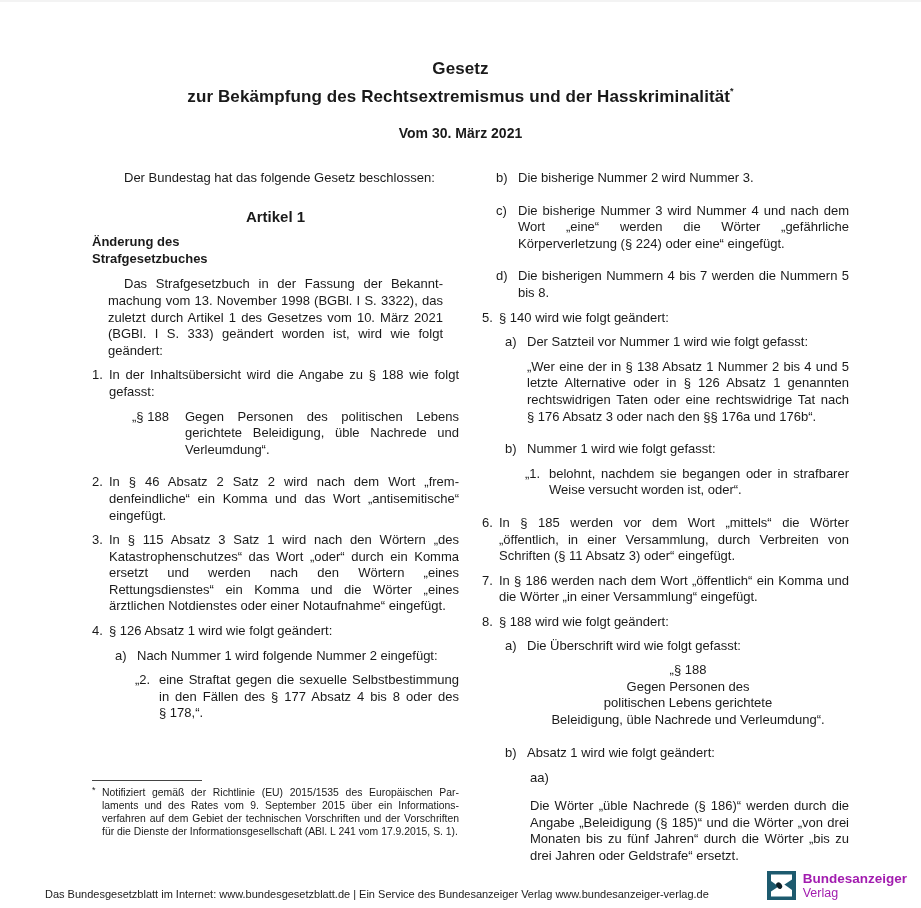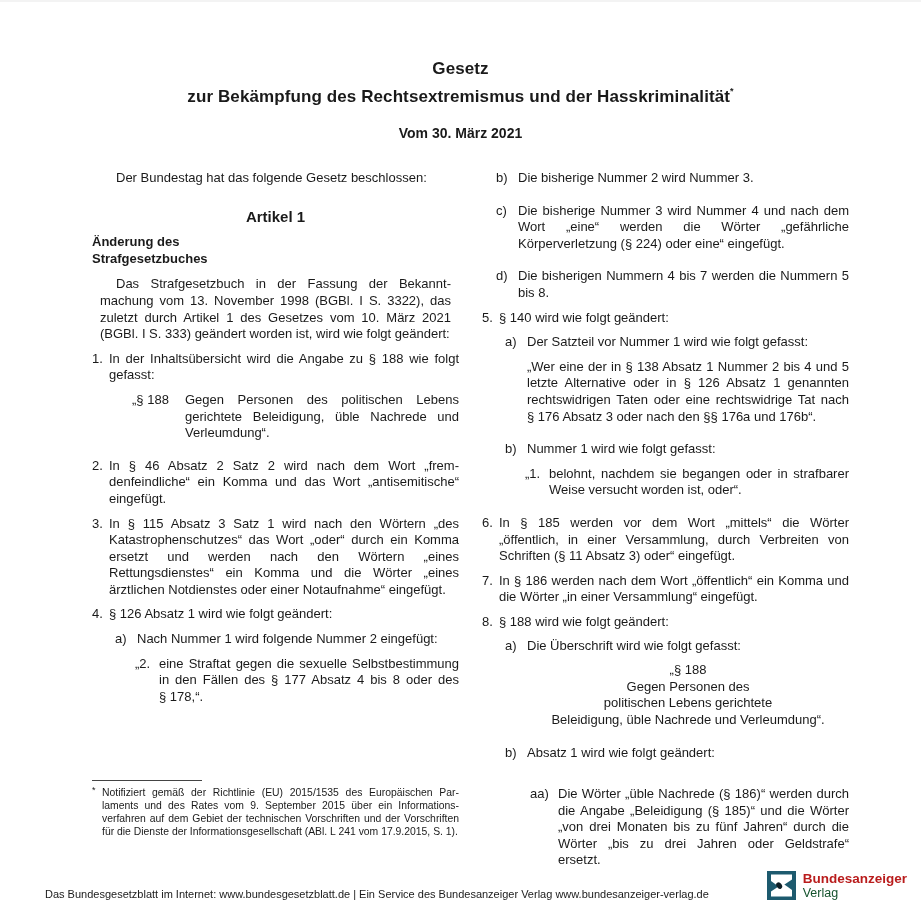--- a/index.html
+++ b/index.html
@@ -20,21 +20,21 @@
   .date{margin-top:17px;font-size:14px;font-weight:bold;}
 
   
   .content{
     display:flex;gap:23px;
     padding:29px 72px 0 92px;
     height:668px;
     box-sizing:content-box;
   }
   .col{flex:1 1 0;display:flex;flex-direction:column;font-size:13px;line-height:16.6px;min-width:0;}
-  .para{margin:0 8px 8px;text-align:justify;}
+  .para{margin:0 16px 8px;text-align:justify;}
   .indent{text-indent:16px;}
   .art-heading{font-size:15px;font-weight:bold;text-align:center;margin:14px 0 9px;}
   .art-sub{font-size:13px;font-weight:bold;text-align:left;line-height:16.6px;margin:0 0 9px;}
 
   .item{display:flex;margin:0 0 8px;}
   .item-num{flex:0 0 17px;}
   .item-body{flex:1;text-align:justify;min-width:0;}
 
   .sub{display:flex;margin:8px 0 8px 6px;}
   .sub-label{flex:0 0 22px;}
@@ -47,42 +47,42 @@
   .num-quote{display:flex;margin:8px 0 0 40px;}
   .num-quote.tight{margin-left:-2px;}
   .nq-label{flex:0 0 24px;white-space:nowrap;}
   .nq-body{flex:1;text-align:justify;}
 
   .quote-para{margin:8px 0;text-align:justify;}
 
   .center-quote{text-align:center;margin:7px 0 9px;}
   .center-quote div{line-height:16.6px;}
 
-  .subsub{display:flex;margin:24px 0 0 3px;}
+  .subsub{display:flex;margin:8px 0 0 3px;flex-direction:column;}
   .subsub-label{flex:0 0 28px;}
   .subsub-body{flex:1;text-align:justify;min-width:0;}
 
   
   .footnote{margin-top:auto;font-size:10.4px;line-height:13px;}
   .fn-rule{width:110px;border-top:1px solid #444;margin:0 0 5px;}
   .fn-row{display:flex;}
   .fn-star{flex:0 0 10px;font-size:9px;position:relative;top:-2px;}
   .fn-text{flex:1;text-align:justify;}
 
   
   .footer{
     position:absolute;left:45px;right:14px;bottom:8px;
     display:flex;justify-content:space-between;align-items:flex-end;
   }
   .footer-text{font-size:11px;}
   .logo{display:flex;align-items:center;gap:7px;}
   .logo-mark{flex:0 0 auto;display:block;}
   .logo-words{display:flex;flex-direction:column;justify-content:center;}
-  .logo-name{font-size:13.5px;font-weight:bold;line-height:15px;color:#b91c1c;}
-  .logo-sub{font-size:12.5px;line-height:14px;color:#14532d;}
+  .logo-name{font-size:13.5px;font-weight:bold;line-height:15px;color:#a21caf;}
+  .logo-sub{font-size:12.5px;line-height:14px;color:#a21caf;}
 </style>
 </head>
 <body>
 
 <div class="page">
   <div class="top-edge"></div>
 
   <header class="doc-header">
     <div class="title">Gesetz</div>
     <div class="subtitle"><span>zur Bekämpfung des Rechtsextremismus und der Hasskriminalität</span><sup>*</sup></div>

